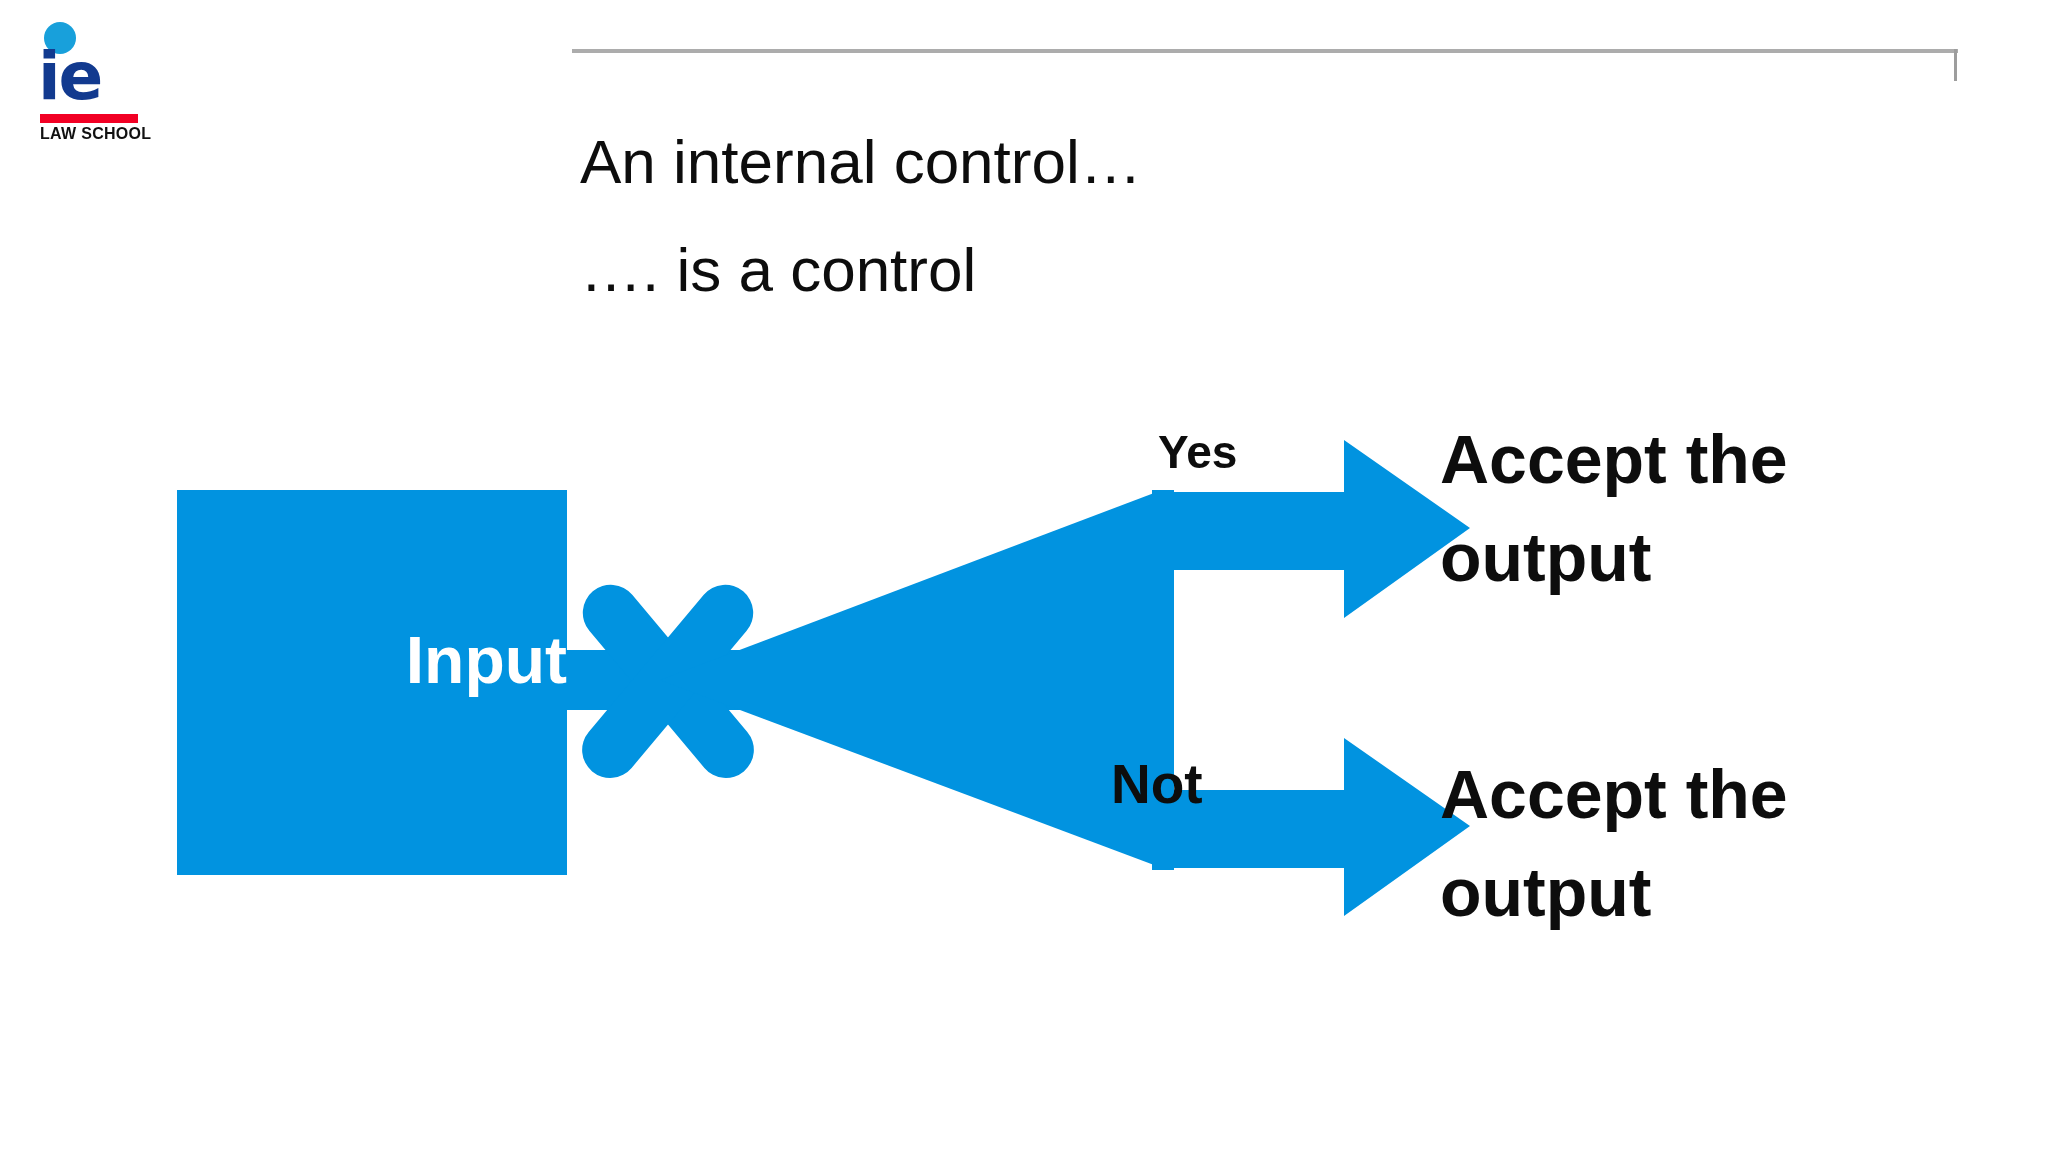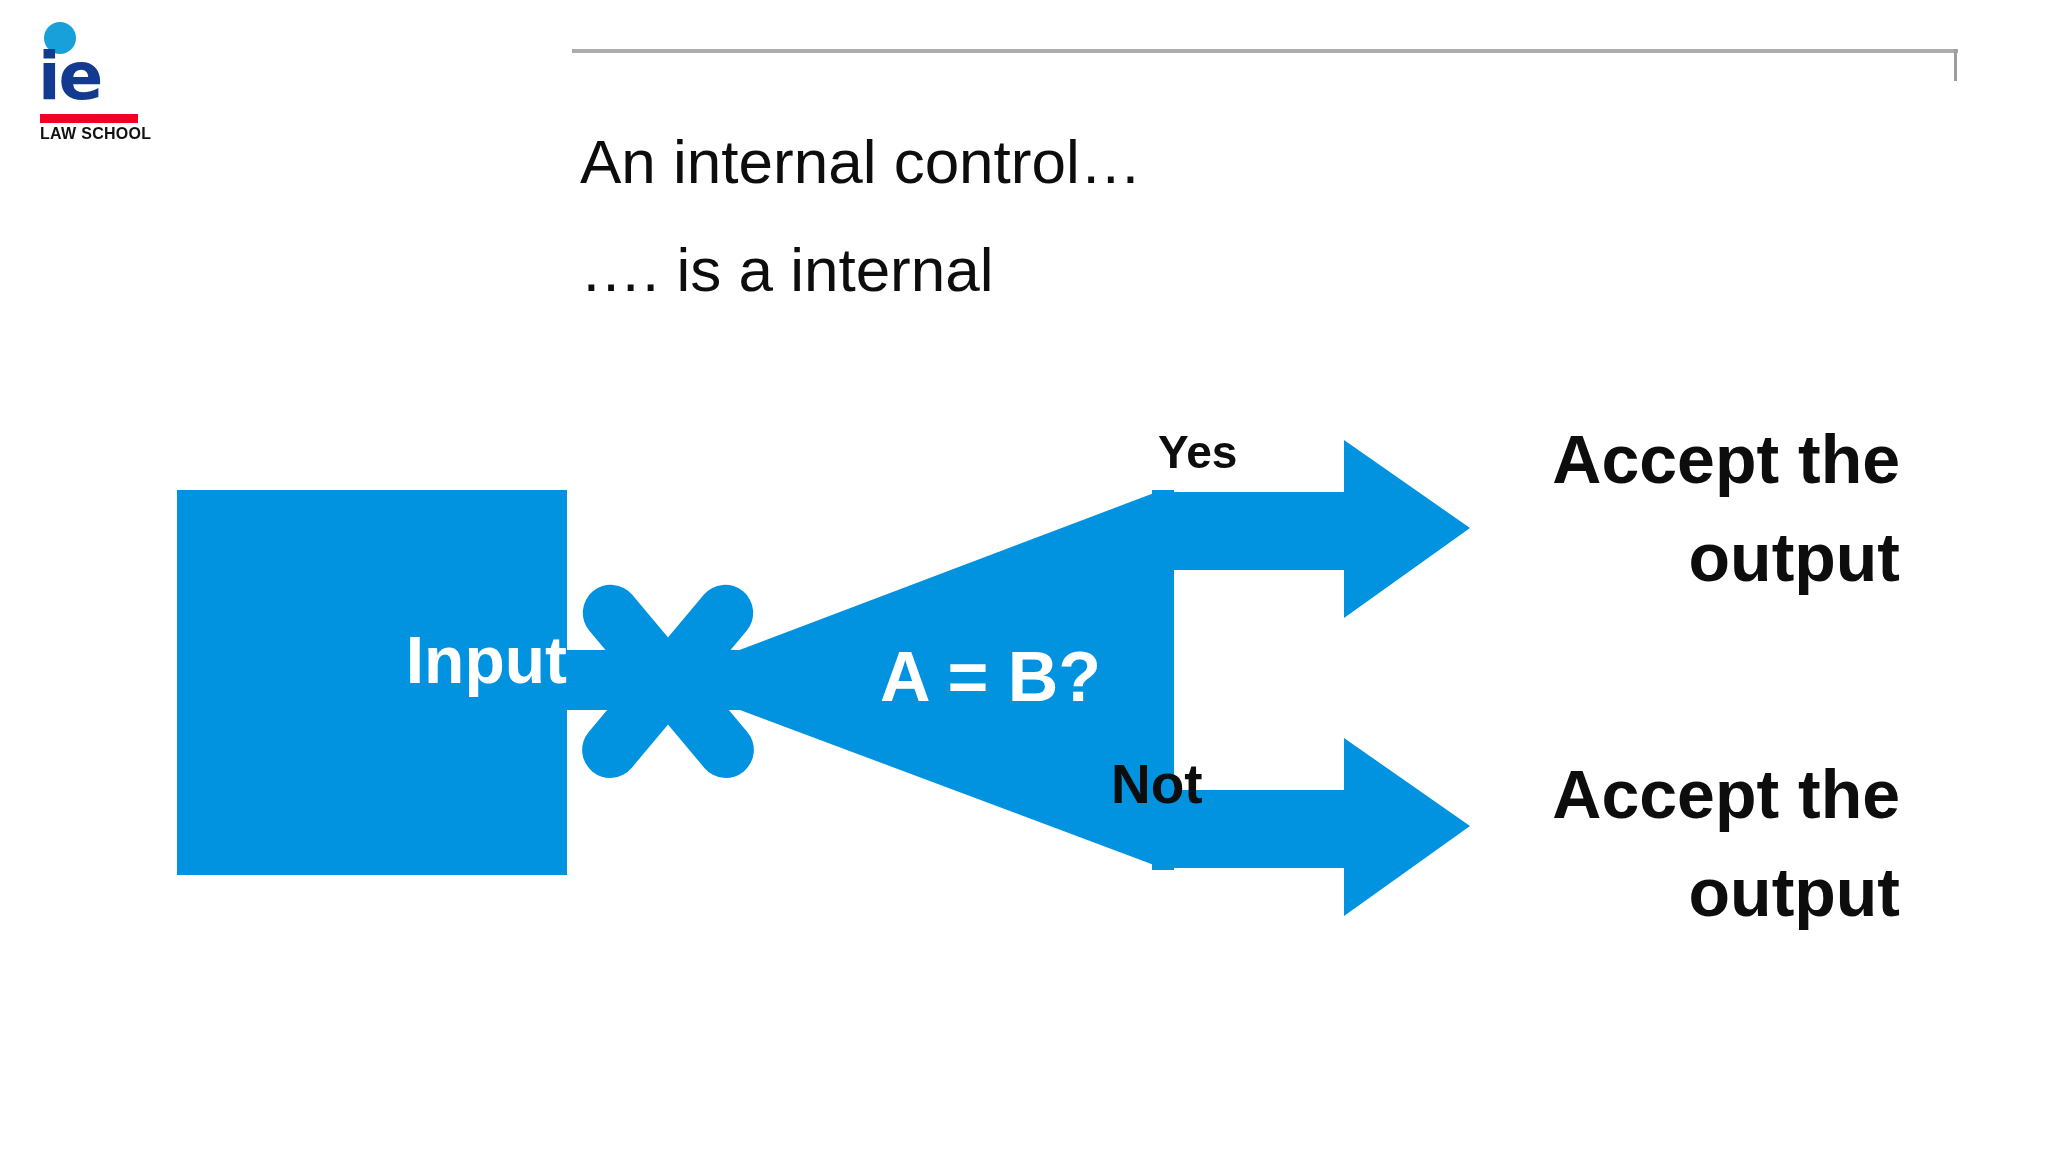--- a/index.html
+++ b/index.html
@@ -148,21 +148,21 @@
     font-size: 55px;
   }
 
   .outcome {
     position: absolute;
     font-family: "Liberation Sans", sans-serif;
     font-weight: 700;
     font-size: 68px;
     line-height: 98px;
     color: #0D0D0D;
-    text-align: right;
+    text-align: left;
     width: 460px;
   }
   #accept-text { left: 1440px; top: 410px; }
   #reject-text { left: 1440px; top: 745px; }
 </style>
 </head>
 <body>
 
 <div id="slide">
 
@@ -171,21 +171,21 @@
     <div id="logo-ie">ie</div>
     <div id="logo-rule"></div>
     <div id="logo-sub">LAW SCHOOL</div>
   </div>
 
   <div id="top-rule"></div>
   <div id="top-rule-tick"></div>
 
   <div id="title-block">
     <div class="title-line">An internal control…</div>
-    <div class="title-line">…. is a internal</div>
+    <div class="title-line">…. is a control</div>
   </div>
 
   <div id="diagram">
     <svg width="2048" height="1152" viewBox="0 0 2048 1152" xmlns="http://www.w3.org/2000/svg">
 
       <rect x="177" y="490" width="390" height="385" fill="#0193E0"></rect>
 
       <rect x="560" y="650" width="265" height="60" fill="#0193E0"></rect>
 
       <g fill="#0193E0">
@@ -203,21 +203,20 @@
 
       <g fill="#0193E0">
         <polygon points="1162,790 1344,790 1344,738 1470,826 1344,916 1344,868 1162,868"></polygon>
       </g>
 
     </svg>
   </div>
 
   <div class="shape-label" id="input-label">Input</div>
 
-  <div class="shape-label" id="decision-label">A = B?</div>
 
   <div class="branch-label" id="yes-label">Yes</div>
 
   <div class="branch-label" id="not-label">Not</div>
 
   <div class="outcome" id="accept-text">
     <div>Accept the</div>
     <div>output</div>
   </div>
 

